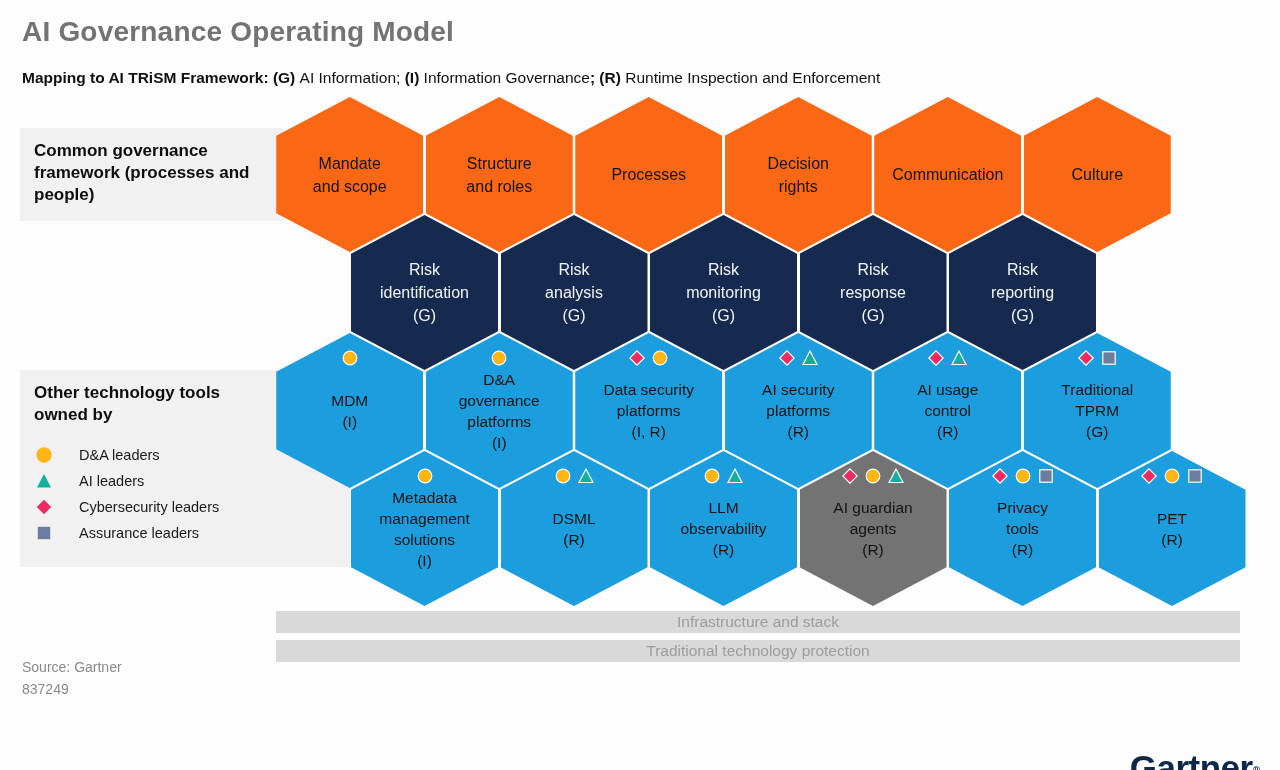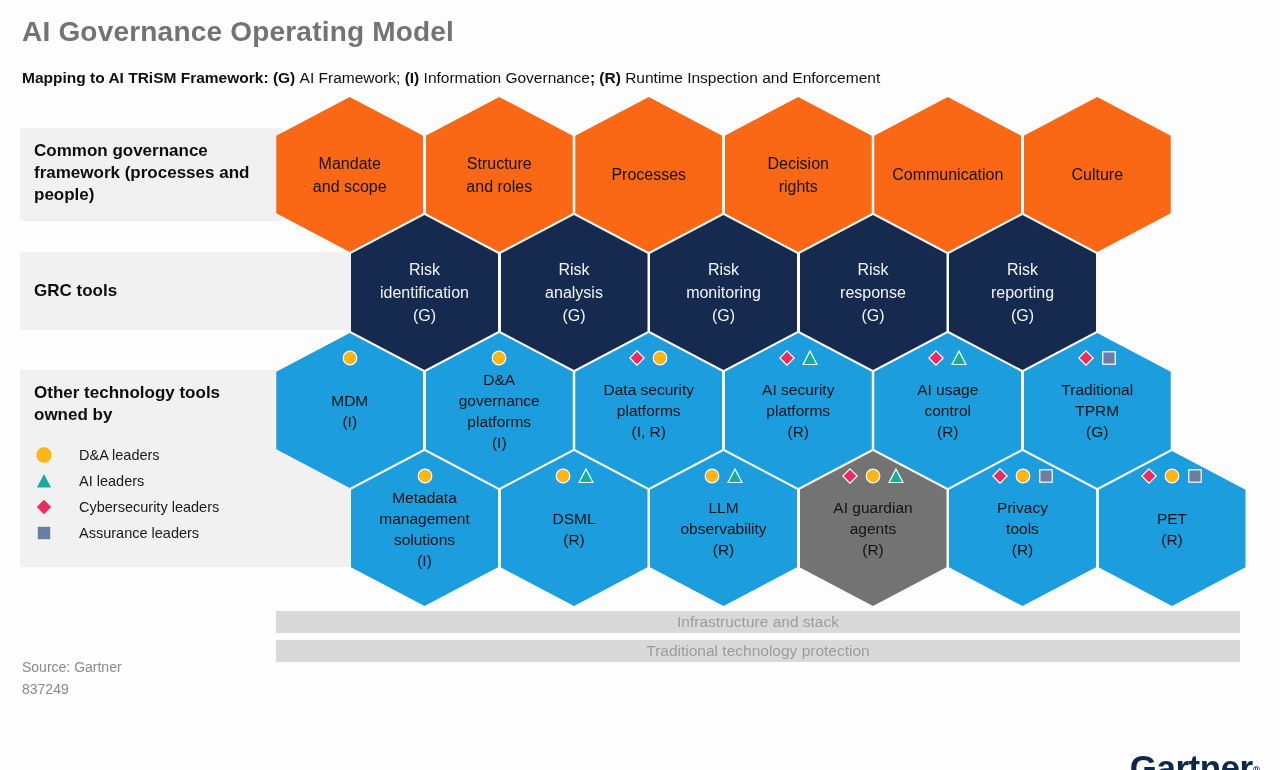--- a/index.html
+++ b/index.html
@@ -43,29 +43,26 @@
         letter-spacing:-.5px;margin-left:7px;}
   .logo .reg{font-size:10px;vertical-align:6px;letter-spacing:0;}
 </style>
 </head>
 <body>
 
 <div class="page">
 
   <div class="title">AI Governance Operating Model</div>
 
-  <div class="subtitle" id="subtitle"><span class="seg-b">Mapping to AI TRiSM Framework: (G) </span><span class="seg-r">AI Framework; </span><span class="seg-b">(I) </span><span class="seg-r">Information Governance</span><span class="seg-b">; (R) </span><span class="seg-r">Runtime Inspection and Enforcement</span></div>
+  <div class="subtitle" id="subtitle"><span class="seg-b">Mapping to AI TRiSM Framework: (G) </span><span class="seg-r">AI Information; </span><span class="seg-b">(I) </span><span class="seg-r">Information Governance</span><span class="seg-b">; (R) </span><span class="seg-r">Runtime Inspection and Enforcement</span></div>
 
   <div class="band" id="band-common">
     <div class="band-label">Common governance framework (processes and people)</div>
   </div>
 
-  <div class="band" id="band-grc">
-    <div class="band-label">GRC tools</div>
-  </div>
 
   <div class="band" id="band-legend">
     <div class="band-label">Other technology tools owned by</div>
     <div class="legend-list" id="legend-list">
         <div class="legend-item">
           <span class="legend-marker">
             <svg width="18" height="18" viewBox="0 0 16 16">
               <circle cx="8" cy="8" r="6.8" fill="#FFB514"></circle>
             </svg>
           </span>

